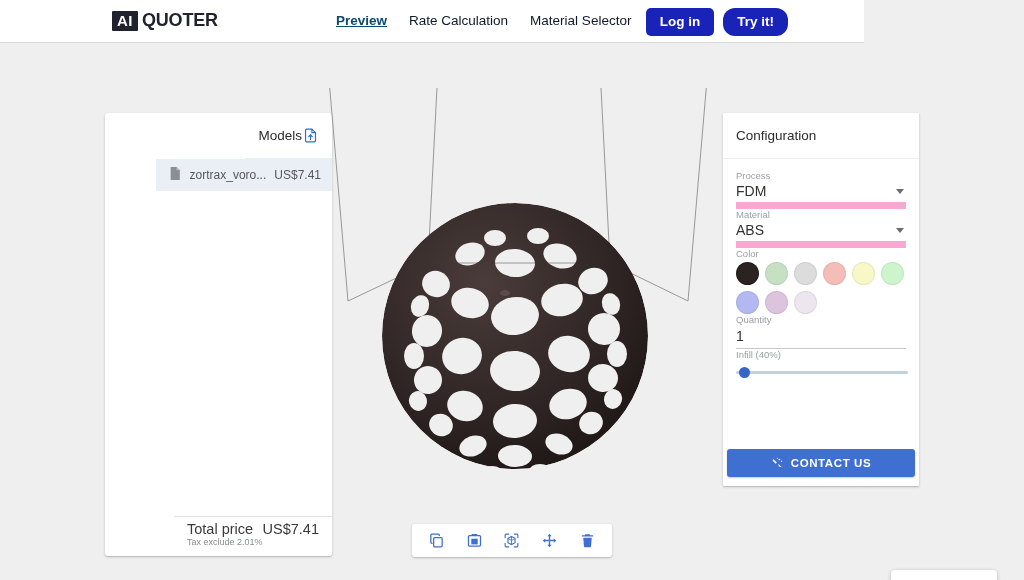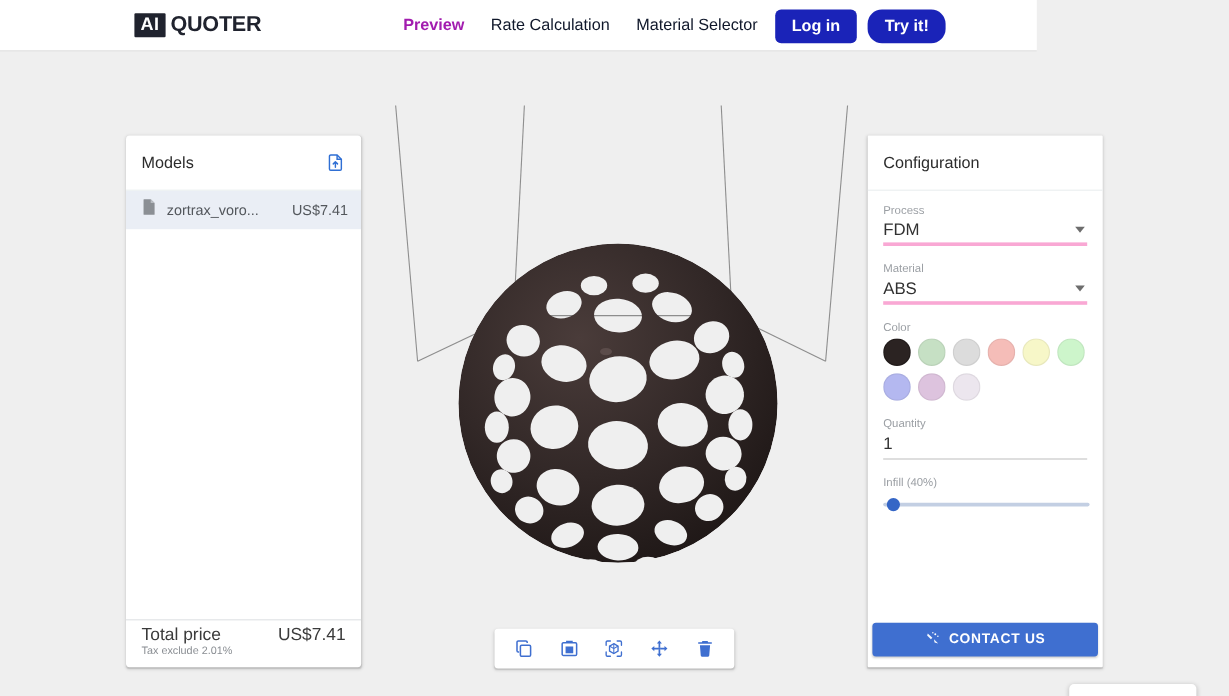--- a/index.html
+++ b/index.html
@@ -59,26 +59,27 @@
     cursor: pointer; white-space: nowrap;
     font-family: "Liberation Sans", sans-serif;
   }
 
   
   .stage { position: absolute; top: 43px; left: 0; width: 1024px; height: 537px; background: #efefef; }
 
   
   .models-panel {
     position: absolute; left: 105px; top: 70px;
-    width: 196px; height: 443px;
+    width: 227px; height: 443px;
     background: #ffffff;
     border-radius: 3px;
     box-shadow: 0 1px 3px rgba(0,0,0,0.18), 0 1px 1px rgba(0,0,0,0.10);
     display: flex; flex-direction: column;
     overflow: hidden;
+    align-items: flex-end;
   }
   .models-head {
     height: 46px; flex: 0 0 46px;
     display: flex; align-items: center; justify-content: space-between;
     padding: 0 13px 0 13px;
     border-bottom: 1px solid #eceff1;
   }
   .models-title { font-size: 13.5px; color: #2c2c2c; }
   .icon-btn { cursor: pointer; line-height: 0; }
   .models-list { flex: 1 1 auto; overflow: hidden; }
@@ -118,37 +119,37 @@
     background: #ffffff; border-radius: 3px;
     box-shadow: 0 1px 3px rgba(0,0,0,0.16), 0 1px 1px rgba(0,0,0,0.10);
     display: flex; align-items: center; justify-content: space-around;
     padding: 0 6px;
   }
   .tool-btn { cursor: pointer; line-height: 0; padding: 2px; }
 
   
   .config-panel {
     position: absolute; left: 723px; top: 70px;
-    width: 196px; height: 443px;
+    width: 196px; height: 373px;
     background: #ffffff; border-radius: 1px;
     box-shadow: 0 1px 3px rgba(0,0,0,0.18), 0 1px 1px rgba(0,0,0,0.10);
     display: flex; flex-direction: column; overflow: hidden;
   }
   .config-head {
     flex: 0 0 46px; height: 46px;
     display: flex; align-items: center; padding: 0 13px;
     border-bottom: 1px solid #eceff1;
   }
   .config-title { font-size: 13.5px; color: #2c2c2c; }
   .config-body { flex: 1 1 auto; padding: 11px 13px 0 13px; }
-  .field { margin-bottom: 14px; }
+  .field { }
   .field-label { font-size: 9.5px; color: #9b9fa4; margin-bottom: 2px; }
   .select-line {
     display: flex; align-items: center; justify-content: space-between;
-    border-bottom: 3px solid #f9a8d4;
+    border-bottom: 7px solid #f9a8d4;
     padding-bottom: 3px; cursor: pointer;
   }
   .select-value { font-size: 14px; color: #313131; }
   .caret {
     width: 0; height: 0;
     border-left: 4.5px solid transparent;
     border-right: 4.5px solid transparent;
     border-top: 5px solid #6d6d6d;
     margin-right: 2px;
   }
@@ -196,21 +197,21 @@
 </head>
 <body>
 
 <div class="header">
   <div class="logo">
     <span class="logo-badge">AI</span>
     <span class="logo-word">QUOTER</span>
   </div>
 
   <div class="nav">
-    <a class="nav-item active" href="#" style="color: #a21caf;">Preview</a>
+    <a class="nav-item active" href="#" style="color: #0c4a6e; text-decoration: underline;">Preview</a>
     <a class="nav-item" href="#">Rate Calculation</a>
     <a class="nav-item" href="#">Material Selector</a>
     <a class="nav-item" href="#">Blog</a>
   </div>
 
   <div class="auth">
     <button class="btn-blue" style="background: rgb(26, 35, 184); margin-left: 22px;">Log in</button>
     <button class="btn-blue" style="background: rgb(26, 35, 184); border-radius: 12px;">Try it!</button>
   </div>
 </div>

